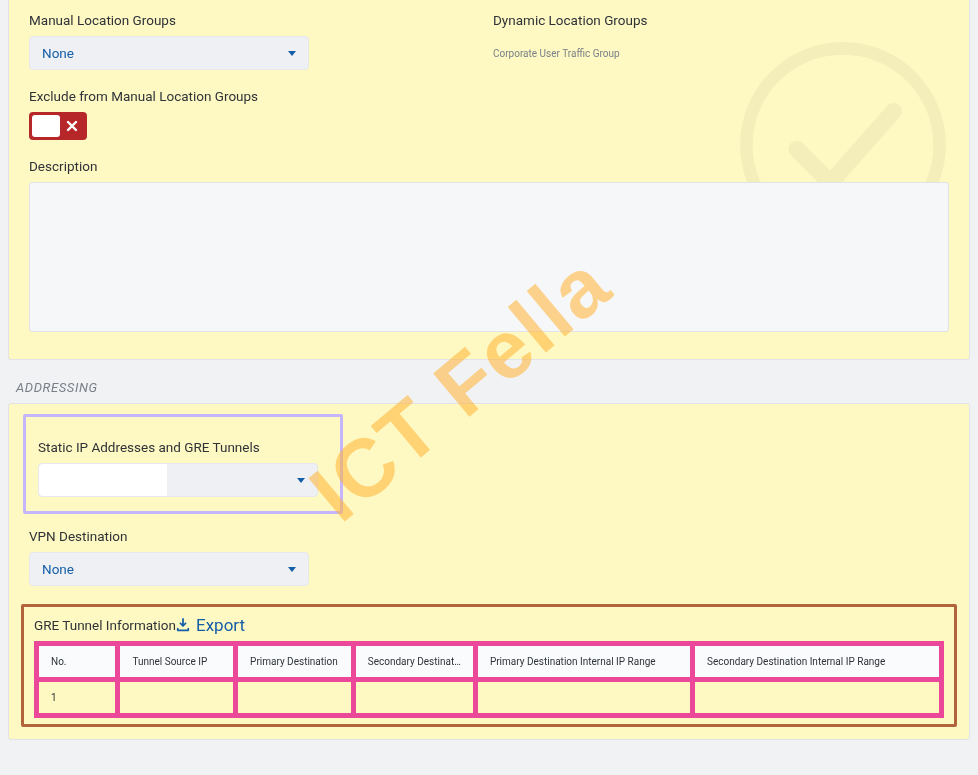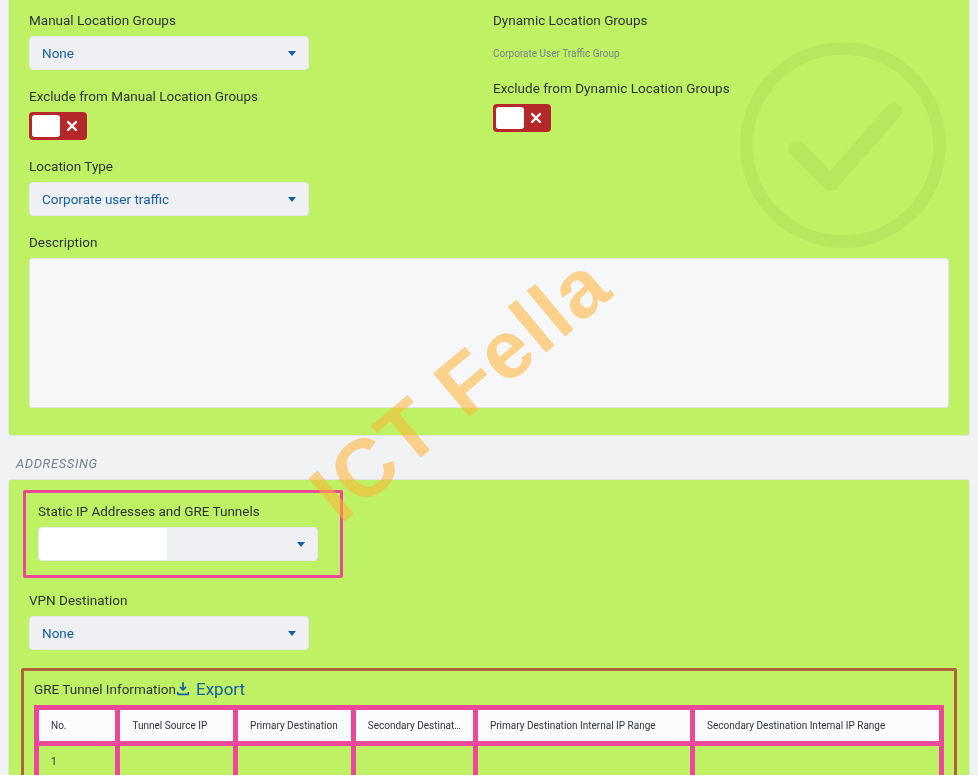--- a/index.html
+++ b/index.html
@@ -9,21 +9,21 @@
     font-family: -apple-system, BlinkMacSystemFont, "Segoe UI", Roboto, Helvetica, Arial, sans-serif;
     font-size: 13.5px;
     color: #33373d;
     width: 978px;
     height: 775px;
     position: relative;
     overflow: hidden;
   }
 
   .card {
-    background: #bef264;
+    background: #fef9c3;
     border: 1px solid #e1e3e6;
     border-radius: 3px;
     margin: 0 8px;
     padding: 16px 20px 24px 20px;
   }
   .card.top {
     border-top: none;
     border-top-left-radius: 0;
     border-top-right-radius: 0;
     padding-top: 12px;
@@ -130,23 +130,23 @@
 
   .section-heading {
     color: #7a8089;
     font-size: 13px;
     letter-spacing: 0.6px;
     margin: 20px 0 8px 16px;
     font-style: italic;
   }
 
   .highlight-box {
-    border: 3px solid #ec4899;
+    border: 3px solid #c4b5fd;
     border-radius: 2px;
-    padding: 10px 12px 14px 12px;
+    padding: 22px 12px 14px 12px;
     margin: -6px 0 14px -6px;
     width: 320px;
   }
 
   .highlight-wide {
     border: 3px solid #b1633b;
     border-radius: 2px;
     padding: 8px 10px 6px 10px;
     margin: 14px -8px -12px -8px;
   }
@@ -248,48 +248,30 @@
         <div class="toggle">
           <div class="knob"></div>
           <div class="icon x-icon">
             <svg viewBox="0 0 12 12">
                 <path d="M2 2 L10 10 M10 2 L2 10" stroke="#ffffff" stroke-width="2.4" stroke-linecap="round"></path>
               </svg>
           </div>
         </div>
       </div>
 
-      <div class="field-block">
-        <span class="field-label">Location Type</span>
-        <div class="select-box">
-          <span class="select-text">Corporate user traffic</span>
-          <span class="chevron"></span>
-        </div>
-      </div>
     </div>
 
     <div class="col">
       <div class="field-block">
         <span class="field-label">Dynamic Location Groups</span>
         <div style="padding-top:8px;">
           <span class="static-text">Corporate User Traffic Group</span>
         </div>
       </div>
 
-      <div class="field-block" style="margin-top:20px;">
-        <span class="field-label">Exclude from Dynamic Location Groups</span>
-        <div class="toggle">
-          <div class="knob"></div>
-          <div class="icon x-icon">
-            <svg viewBox="0 0 12 12">
-                <path d="M2 2 L10 10 M10 2 L2 10" stroke="#ffffff" stroke-width="2.4" stroke-linecap="round"></path>
-              </svg>
-          </div>
-        </div>
-      </div>
     </div>
   </div>
 
   <div class="field-block" style="margin-bottom:0; position:relative; z-index:1;">
     <span class="field-label">Description</span>
     <textarea class="textarea" style=""></textarea>
   </div>
 </div>
 
 <div class="section-heading">ADDRESSING</div>

